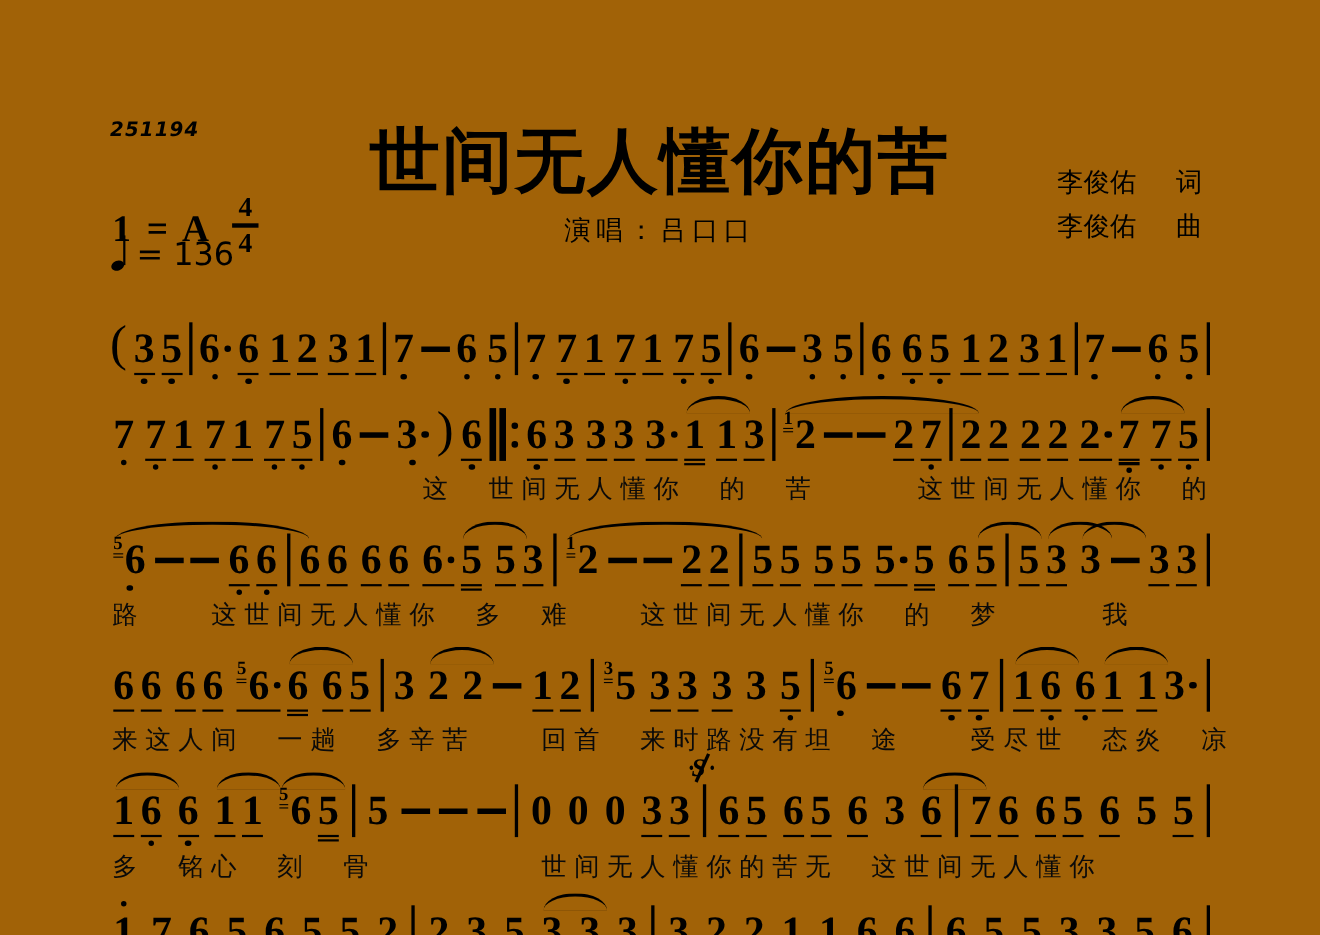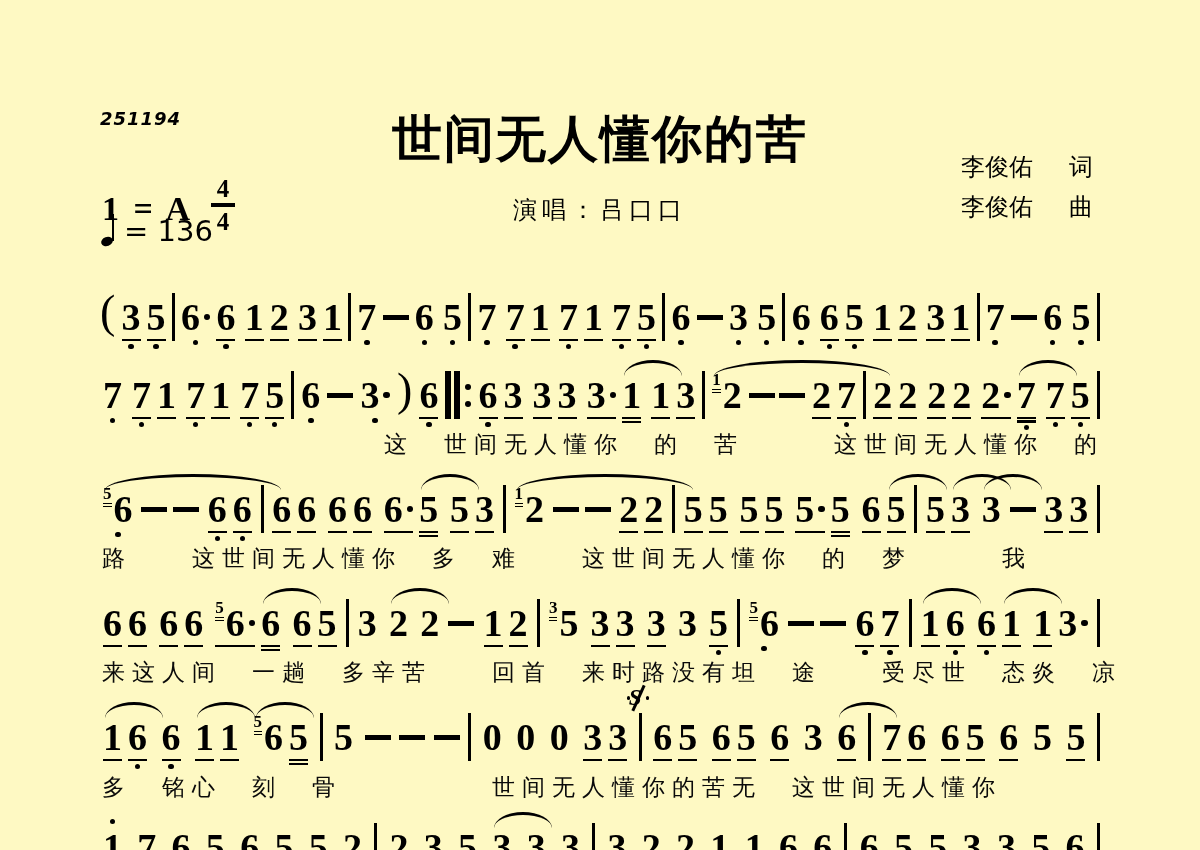--- a/index.html
+++ b/index.html
@@ -1,22 +1,22 @@
 <!DOCTYPE html>
 <html><head>
 <meta charset="utf-8">
 <style>
   html,body{margin:0;padding:0;background:#777;}
-  .page{position:relative;width:1200px;height:850px;background:#fef9c3;overflow:hidden;
+  .page{position:relative;width:1200px;height:850px;background:#a16207;overflow:hidden;
         font-family:"Liberation Serif",serif;color:#000;margin:0 auto;}
 
   
   .code{position:absolute;left:100px;top:110px;font:italic 700 18px/1 "DejaVu Sans",sans-serif;letter-spacing:1px;}
   .title{position:absolute;left:0;width:1200px;top:112px;text-align:center;
-         font-family:"DejaVu Sans",sans-serif;font-weight:900;font-size:50px;line-height:1.1;letter-spacing:2px;}
+         font-family:"DejaVu Sans",sans-serif;font-weight:900;font-size:64px;line-height:1.1;letter-spacing:2px;}
   .subtitle{position:absolute;left:0;width:1200px;top:198px;text-align:center;
             font:400 24px/1 "Liberation Serif",serif;letter-spacing:5px;}
   .credits{position:absolute;right:107px;top:152px;display:flex;flex-direction:column;gap:9px;
            font:400 24px/1.3 "Liberation Serif",serif;}
   .credit-row{display:flex;justify-content:flex-end;gap:32px;}
   .cname{display:inline-block;min-width:76px;}
   .keyrow{position:absolute;left:102px;top:180px;display:flex;align-items:center;}
   .keytext{font:700 34px/1 "Liberation Serif",serif;letter-spacing:3px;}
   .frac{display:inline-flex;flex-direction:column;align-items:center;margin-left:18px;transform:translateY(-4px);
         font:700 25px/1 "Liberation Serif",serif;}

